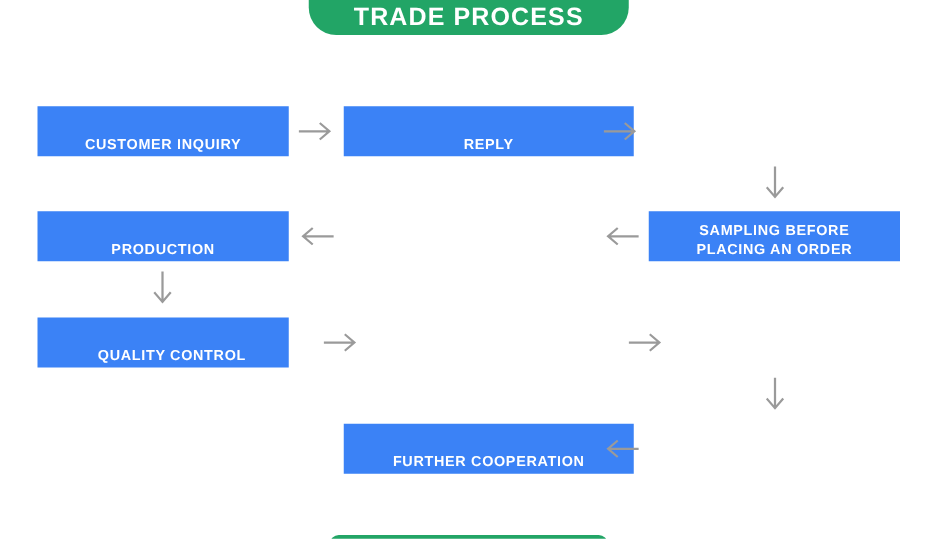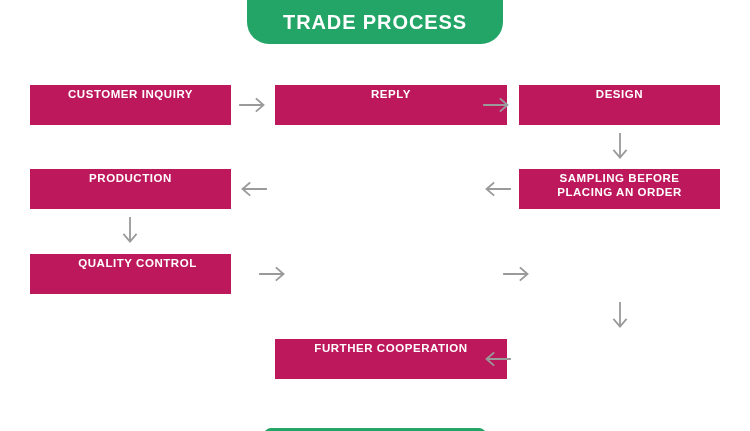--- a/index.html
+++ b/index.html
@@ -20,43 +20,43 @@
     width: 750px;
     height: 431px;
   }
 
   
   .title-pill {
     position: absolute;
     left: 247px;
     top: 0px;
     width: 256px;
-    height: 44px;
+    height: 28px;
     background: #22A566;
     border-radius: 0 0 22px 22px;
     display: flex;
     align-items: center;
     justify-content: center;
     box-sizing: border-box;
   }
   .title-pill .title-text {
     color: #ffffff;
     font-size: 20px;
     font-weight: bold;
     letter-spacing: 0.9px;
     line-height: 1;
     white-space: nowrap;
   }
 
   
   .node {
     position: absolute;
-    background: #be185d;
+    background: #3b82f6;
     display: flex;
-    align-items: flex-start;
+    align-items: flex-end;
     justify-content: center;
     box-sizing: border-box;
     padding: 2px 6px;
   }
   .node .node-label {
     color: #ffffff;
     font-size: 11.5px;
     font-weight: bold;
     letter-spacing: 0.55px;
     text-align: center;
@@ -139,23 +139,20 @@
   <div class="node col-2 row-1">
     <span class="node-label">REPLY</span>
   </div>
 
   <div class="arrow arrow-h gap-23 row-1">
     <svg width="30" height="16" viewBox="0 0 30 16" aria-hidden="true">
       <path d="M2 8 H25 M18.5 2 L25.5 8 L18.5 14" fill="none" stroke="#9A9A9A" stroke-width="1.8" stroke-linecap="square" stroke-linejoin="miter"></path>
     </svg>
   </div>
 
-  <div class="node col-3 row-1">
-    <span class="node-label">DESIGN</span>
-  </div>
 
   <div class="arrow arrow-v vcol-3 vrow-1">
     <svg width="16" height="30" viewBox="0 0 16 30" aria-hidden="true">
       <path d="M8 2 V25 M2 18.5 L8 25.5 L14 18.5" fill="none" stroke="#9A9A9A" stroke-width="1.8" stroke-linecap="square" stroke-linejoin="miter"></path>
     </svg>
   </div>
 
   <div class="node col-1 row-2">
     <span class="node-label">PRODUCTION</span>
   </div>

